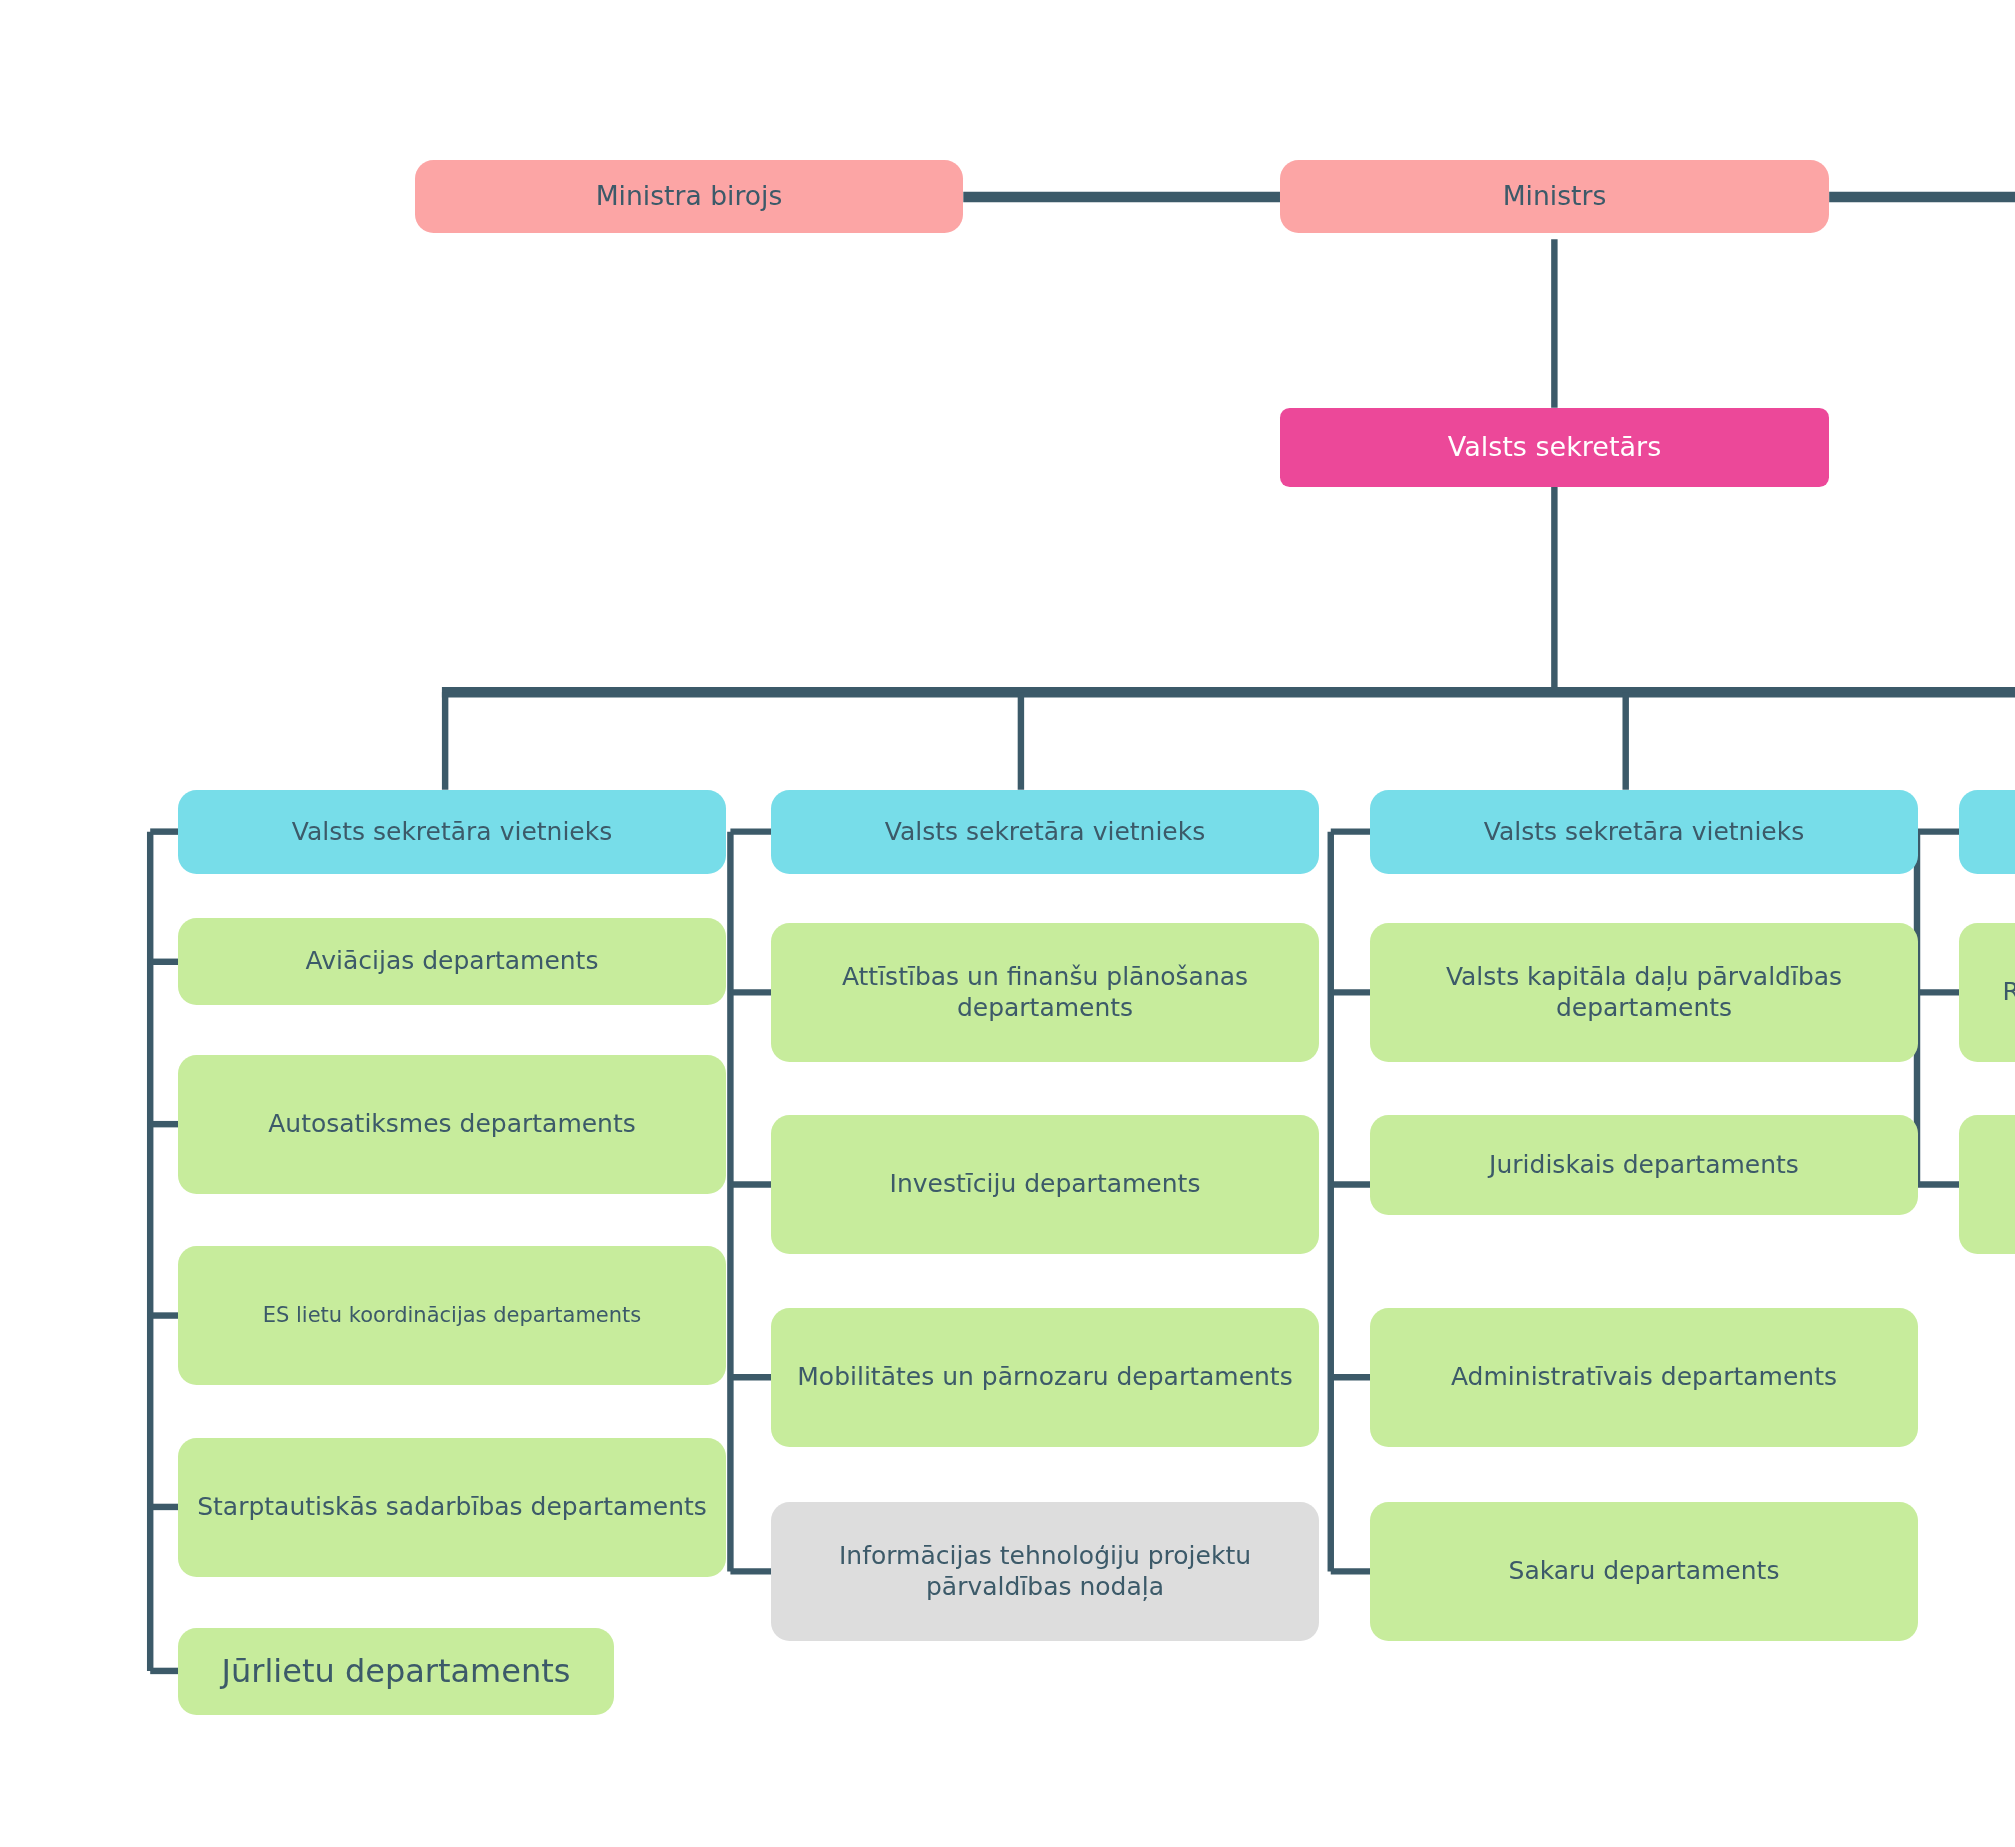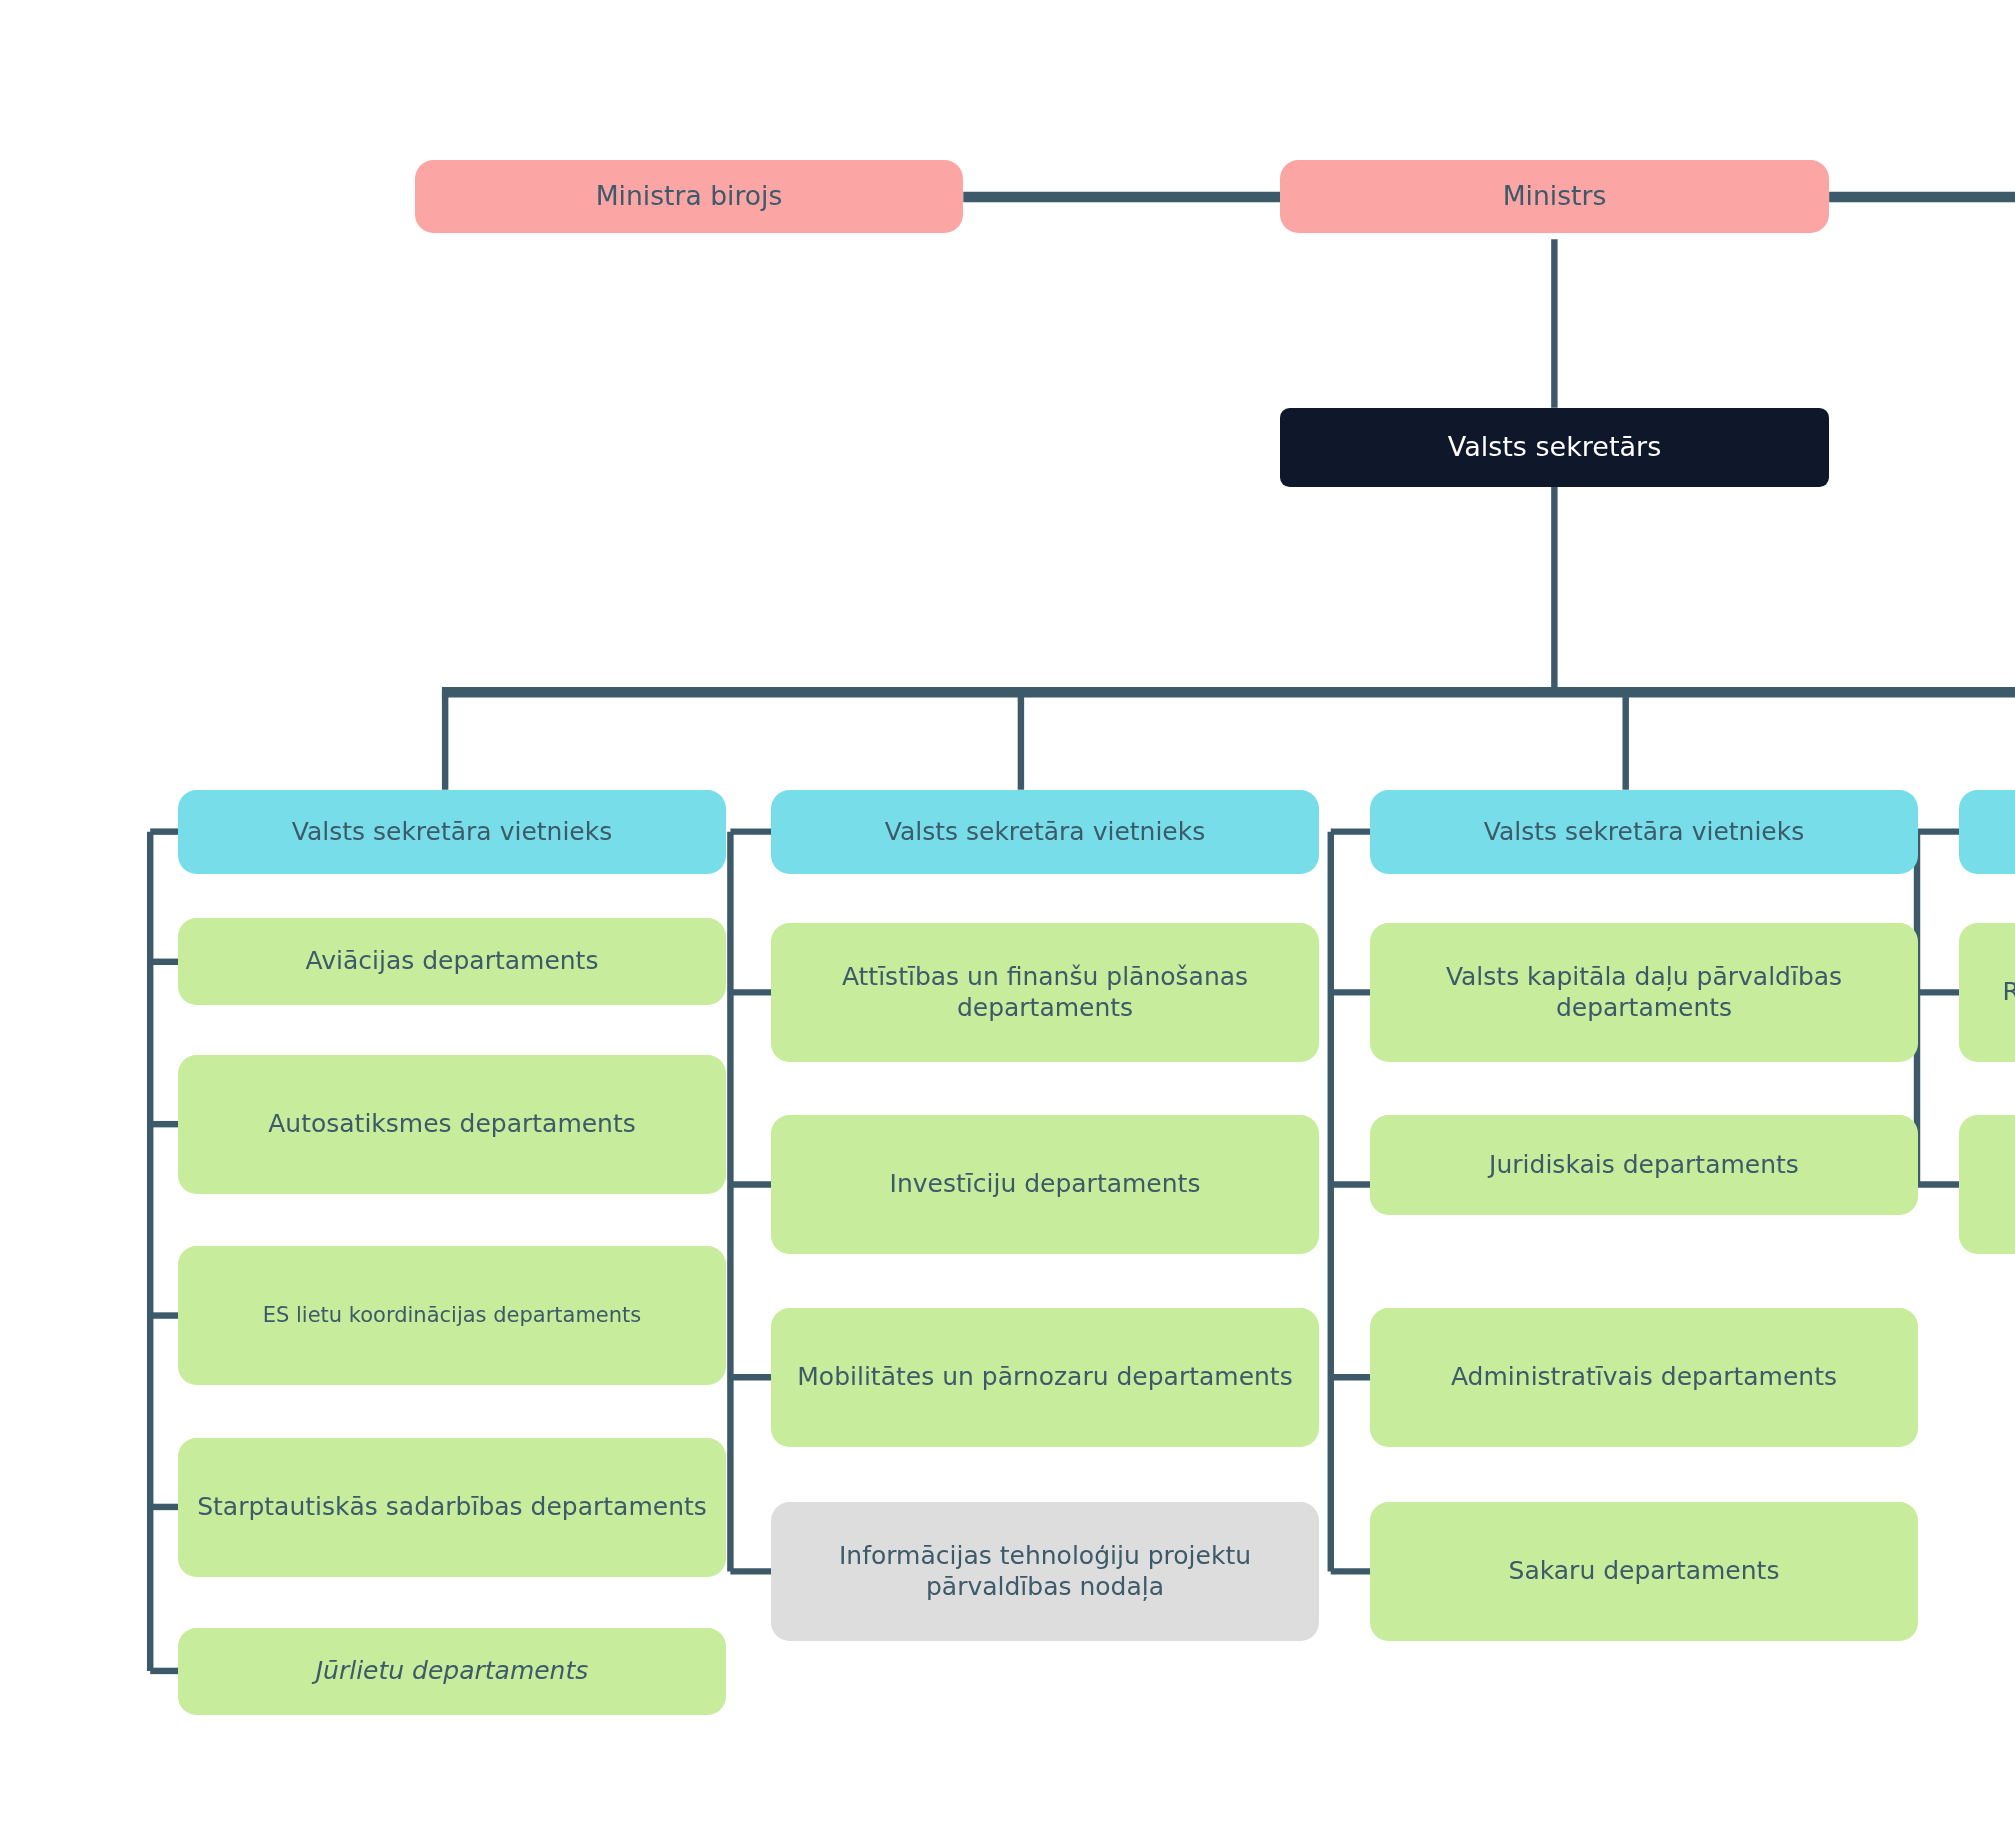--- a/index.html
+++ b/index.html
@@ -5,21 +5,21 @@
   html,body{margin:0;padding:0;background:#ffffff;}
   body{width:3224px;height:1847px;position:relative;overflow:hidden;
        font-family:"DejaVu Sans", sans-serif;}
   #stage{position:absolute;left:0;top:0;width:3224px;height:1847px;background:#fff;}
   #wires{position:absolute;left:0;top:0;width:3224px;height:1847px;pointer-events:none;}
   .node{position:absolute;box-sizing:border-box;display:flex;align-items:center;
         justify-content:center;text-align:center;border-radius:18.5px;
         color:#3C5A69;line-height:1.22;padding:2.4px 10.5px;}
   .node span{display:block;width:100%;}
   .n-green   {background:#fca5a5;}
-  .n-dark    {background:#0f172a;color:#FFFFFF;text-align:center;}
+  .n-dark    {background:#ec4899;color:#FFFFFF;text-align:center;}
   .n-cyan    {background:#77DDE9;}
   .n-lgreen  {background:#C7EC9C;}
   .n-gray    {background:#DDDDDD;}
 </style>
 </head>
 <body>
 
 <div id="stage">
 
   <svg id="wires" viewBox="0 0 8000 4584" width="3224" height="1847" xmlns="http://www.w3.org/2000/svg">
@@ -94,21 +94,21 @@
   </div>
   <div class="node n-lgreen" style="left:178px;top:1055px;width:548px;height:139px;font-size:25px;">
     <span>Autosatiksmes departaments</span>
   </div>
   <div class="node n-lgreen" style="left:178px;top:1246px;width:548px;height:139px;font-size:21px;">
     <span>ES lietu koordinācijas departaments</span>
   </div>
   <div class="node n-lgreen" style="left:178px;top:1438px;width:548px;height:139px;font-size:25px;">
     <span>Starptautiskās sadarbības departaments</span>
   </div>
-  <div class="node n-lgreen" style="left:178px;top:1628px;width:548px;height:87px;font-size:25px;font-style:italic;">
+  <div class="node n-lgreen" style="left:178px;top:1628px;width:436px;height:87px;font-size:32px;">
     <span>Jūrlietu departaments</span>
   </div>
 
   <div class="node n-cyan" style="left:771px;top:790px;width:548px;height:84px;font-size:25px;">
     <span>Valsts sekretāra vietnieks</span>
   </div>
   <div class="node n-lgreen" style="left:771px;top:923px;width:548px;height:139px;font-size:25px;">
     <span>Attīstības un finanšu plānošanas departaments</span>
   </div>
   <div class="node n-lgreen" style="left:771px;top:1115px;width:548px;height:139px;font-size:25px;">

